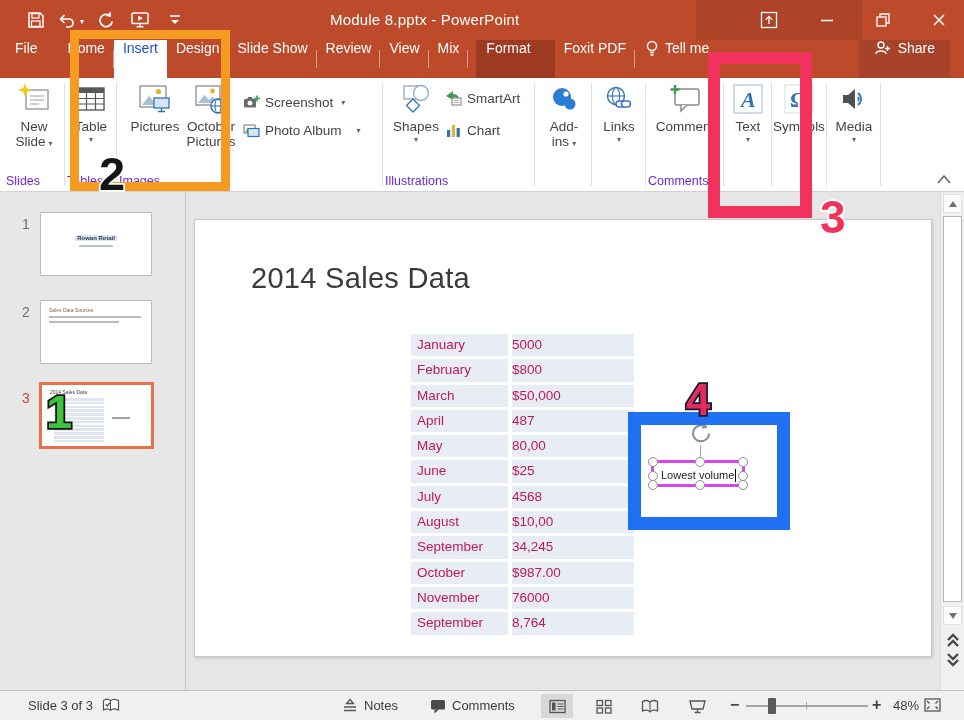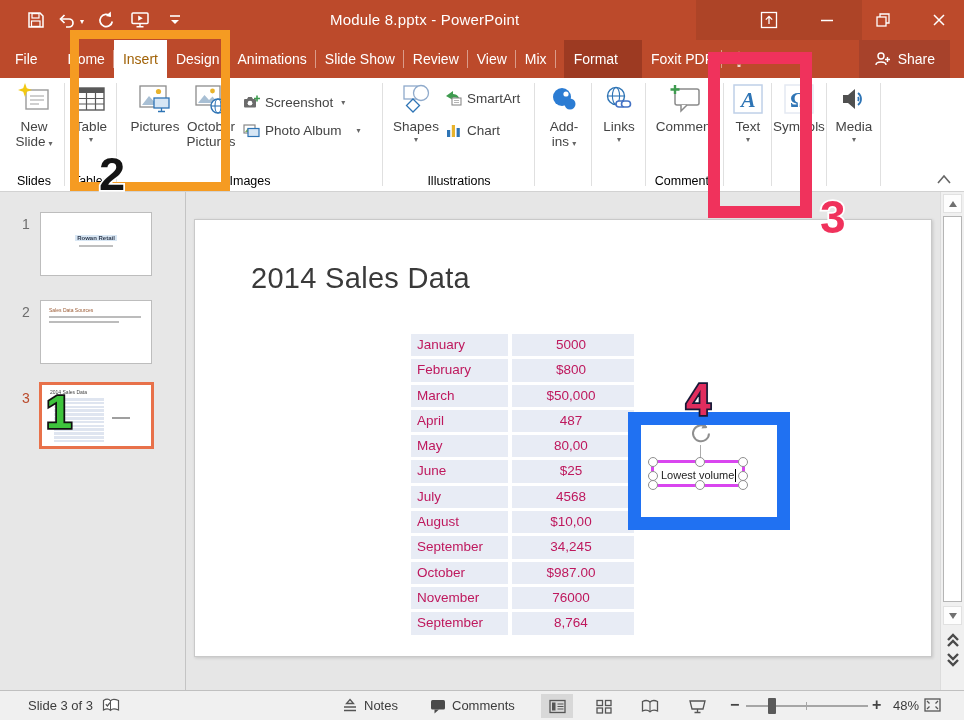--- a/index.html
+++ b/index.html
@@ -10,33 +10,33 @@
   
   .titlebar{position:absolute;left:0;top:0;width:964px;height:40px;background:#bc4a2b;color:#fff}
   .titlebar .ctx-shade{position:absolute;left:696px;top:0;width:166px;height:40px;background:rgba(0,0,0,.08)}
   .qat-ic{position:absolute;top:10px;width:20px;height:20px}
   .win-ic{position:absolute;top:11px;width:18px;height:18px}
   .app-title{position:absolute;left:330px;top:11px;font-size:15px;letter-spacing:.2px}
   .qat-caret{position:absolute;top:17px;font-size:8px;color:#fff}
 
   
   .tabrow{position:absolute;left:0;top:40px;width:964px;height:38px;background:#bc4a2b;display:flex;align-items:stretch;color:#fff;font-size:14px}
-  .tab{display:flex;align-items:center;padding:0 9px;position:relative;white-space:nowrap;cursor:default}
+  .tab{display:flex;padding:0 9px;position:relative;white-space:nowrap;cursor:default}
   .t-file{padding:0 15px;margin-right:6px}
   .t-plain:after{content:'';position:absolute;right:0;top:10px;bottom:10px;width:1px;background:rgba(255,255,255,.45)}
-  .t-active{background:#fff;color:#a16207}
+  .t-active{background:#fff;color:#1d4ed8}
   .t-contextual{background:#9d3a22;margin-left:8px;padding:0 24px 0 10px}
   .t-tellme{padding:0 10px;gap:6px}
   .t-share{margin-left:auto;margin-right:14px;background:#a7422b;padding:0 15px;gap:7px}
 
   
   .ribbon{position:absolute;left:0;top:78px;width:964px;height:114px;background:#fff;border-bottom:1px solid #d2d2d2;color:#444}
   .rgroup{position:absolute;top:0;bottom:0}
   .gsep{position:absolute;top:5px;bottom:5px;width:1px;background:#e0e0e0}
-  .glabel{position:absolute;bottom:3px;left:0;right:0;text-align:center;font-size:12.5px;color:#000000;white-space:nowrap}
+  .glabel{position:absolute;bottom:3px;left:0;right:0;text-align:left;font-size:12.5px;color:#6d28d9;white-space:nowrap}
   .bigbtn{position:absolute;top:4px;left:0;right:0;display:flex;flex-direction:column;align-items:center;font-size:13.5px;line-height:15px;color:#444;text-align:center}
   .bigbtn .bic{width:34px;height:34px;display:flex;align-items:center;justify-content:center;margin-bottom:3px}
   .caret{font-size:8px;color:#666;line-height:8px;margin-top:2px}
   .inline-caret{font-size:8px;color:#666;margin-left:3px}
   .smallcol{position:absolute;display:flex;flex-direction:column;gap:12px}
   .smallbtn{display:flex;align-items:center;gap:5px;font-size:13.5px;color:#444;white-space:nowrap}
   .collapse-btn{position:absolute;right:12px;bottom:6px;width:16px;height:12px}
 
   
   .panel{position:absolute;left:0;top:192px;width:186px;height:498px;background:#e7e7e7;border-right:1px solid #c4c4c4}
@@ -54,21 +54,21 @@
   .mini-note{position:absolute;left:70px;top:32px;width:18px;height:2px;background:#9f9f9f}
 
   
   .canvas{position:absolute;left:187px;top:192px;width:753px;height:498px;background:#e6e6e6}
   .slide{position:absolute;left:7px;top:27px;width:738px;height:438px;background:#fff;border:1px solid #c9c9c9;box-shadow:1px 1px 3px rgba(0,0,0,.15)}
   .slide-title{position:absolute;left:56px;top:42px;font-size:29px;font-weight:300;color:#3a3a3a;letter-spacing:.3px}
   .stable{position:absolute;left:216px;top:114px;width:227px;font-size:13.5px;color:#be185d}
   .trow{display:flex;height:25.3px}
   .tc{background:#e8ecf5;height:22.3px;line-height:22.3px}
   .tc-m{width:101px;padding-left:6px;border-right:4px solid #fff}
-  .tc-v{width:122px;text-align:center;padding-right:4px}
+  .tc-v{width:122px;text-align:left;padding-right:4px}
 
   
   .txbox{position:absolute;left:456px;top:240px;width:94px;height:27px;border:3px solid #d946ef}
   .txbox .txt{position:absolute;left:7px;top:6px;font-size:11px;color:#222;white-space:nowrap}
   .txcursor{display:inline-block;width:1px;height:13px;background:#000;vertical-align:-3px;margin-left:1px}
   .hd{position:absolute;width:10px;height:10px;border:1.5px solid #8f8f8f;background:#fff;border-radius:50%}
   .rot-stem{position:absolute;left:46px;top:-18px;width:1px;height:18px;background:#ababab}
   .rot-handle{position:absolute;left:35px;top:-42px;width:24px;height:24px}
 
   
@@ -152,23 +152,20 @@
         <span>File</span>
       </div>
       <div class="tab t-plain">
         <span>Home</span>
       </div>
       <div class="tab t-active">
         <span>Insert</span>
       </div>
       <div class="tab t-plain">
         <span>Design</span>
-      </div>
-      <div class="tab t-plain">
-        <span>Animations</span>
       </div>
       <div class="tab t-plain">
         <span>Slide Show</span>
       </div>
       <div class="tab t-plain">
         <span>Review</span>
       </div>
       <div class="tab t-plain">
         <span>View</span>
       </div>

